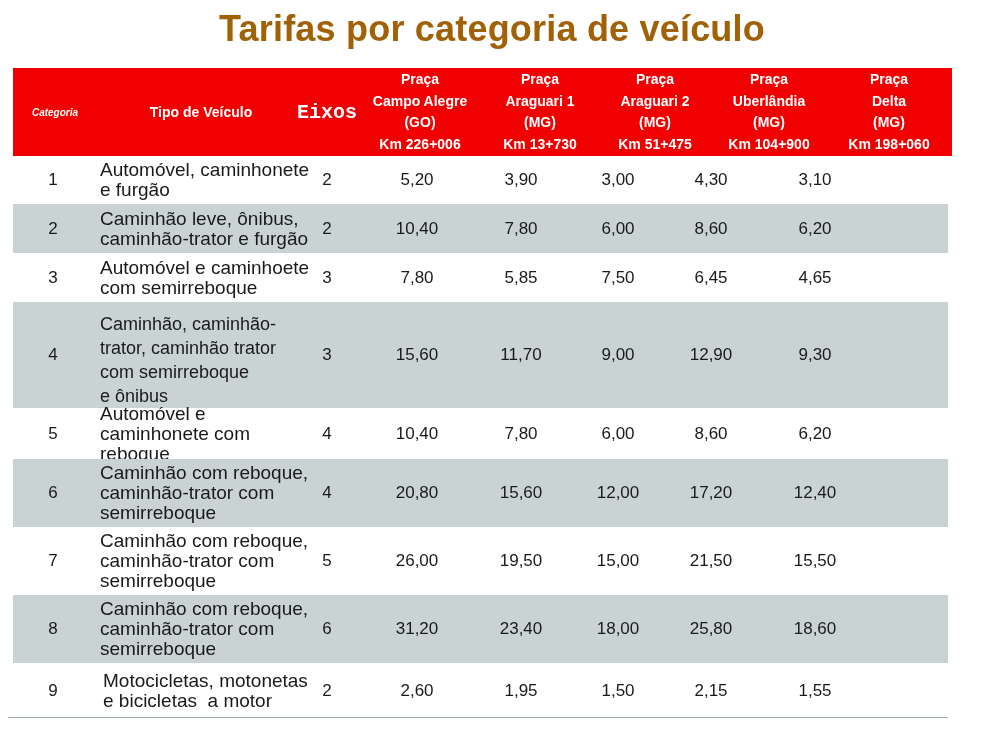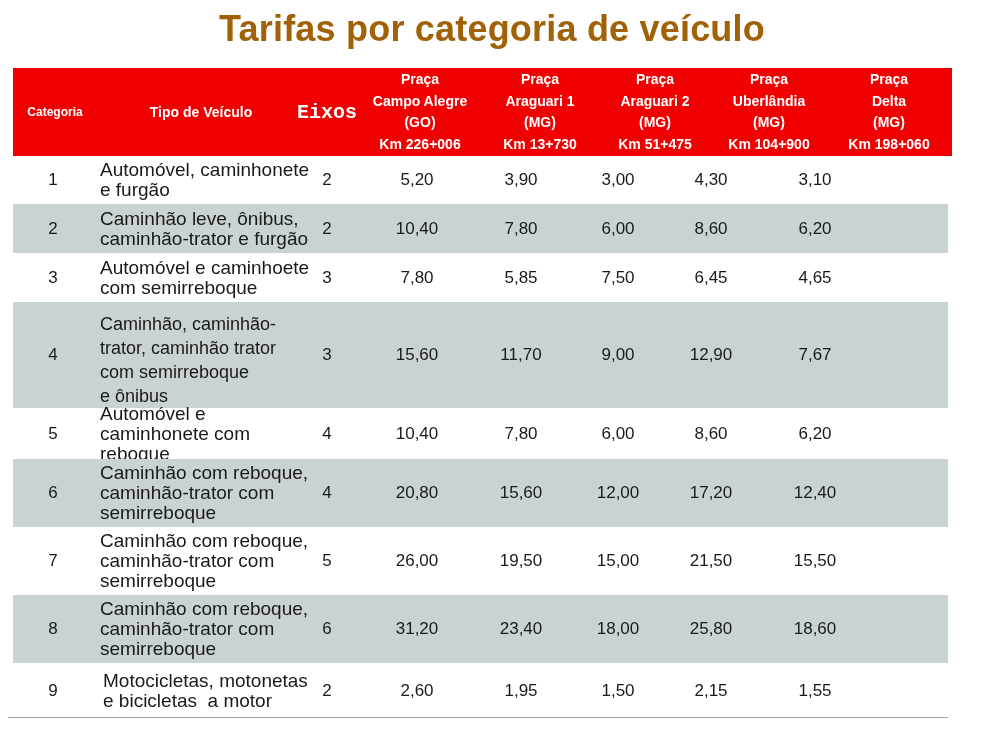--- a/index.html
+++ b/index.html
@@ -4,21 +4,21 @@
 <style>
   html, body { margin:0; padding:0; background:#ffffff; }
   body { width:984px; height:731px; position:relative; overflow:hidden;
          font-family:"Liberation Sans", "DejaVu Sans", sans-serif; color:#1a1a1a; }
   .title { position:absolute; top:8px; left:0; width:984px; text-align:center;
            font-size:36px; font-weight:bold; color:#a16207; letter-spacing:0.2px; }
   .header { position:absolute; left:13px; top:68px; width:939px; height:88px;
             background:#f00000; color:#ffffff; font-weight:bold; }
   .hcell { position:absolute; top:0; height:88px; display:flex; align-items:center;
            justify-content:center; text-align:center; }
-  .hcell.small { font-size:12px; }
+  .hcell.small { font-size:10px;font-style:italic; }
   .hcell.big { font-size:14px; }
   .hcell.eixos { font-size:20px;font-family:Liberation Mono, monospace; }
   .hcell.praca { flex-direction:column; font-size:14px; line-height:21.5px; }
   .rows { position:absolute; left:13px; top:156px; width:935px; }
   .row { position:relative; width:935px; }
   .row.alt { background:#c9d3d3; }
   .cell { position:absolute; top:0; height:100%; display:flex; align-items:center; }
   .c-cat { left:0; width:80px; justify-content:center; font-size:17px; }
   .c-tipo { left:87px; width:215px; font-size:19px; line-height:20px; }
   .c-tipo.large { font-size:18px; line-height:24px;align-items:flex-end; }
@@ -126,21 +126,21 @@
           <div>trator, caminhão trator</div>
           <div>com semirreboque</div>
           <div>e ônibus</div>
         </div>
       </div>
     <div class="cell c-eixos">3</div>
     <div class="cell c-val v0">15,60</div>
     <div class="cell c-val v1">11,70</div>
     <div class="cell c-val v2">9,00</div>
     <div class="cell c-val v3">12,90</div>
-    <div class="cell c-val v4">7,67</div>
+    <div class="cell c-val v4">9,30</div>
   </div>
 
   <div class="row" style="height:51px;">
     <div class="cell c-cat">5</div>
     <div class="cell c-tipo">
         <div>
           <div>Automóvel e</div>
           <div>caminhonete com reboque</div>
         </div>
       </div>

